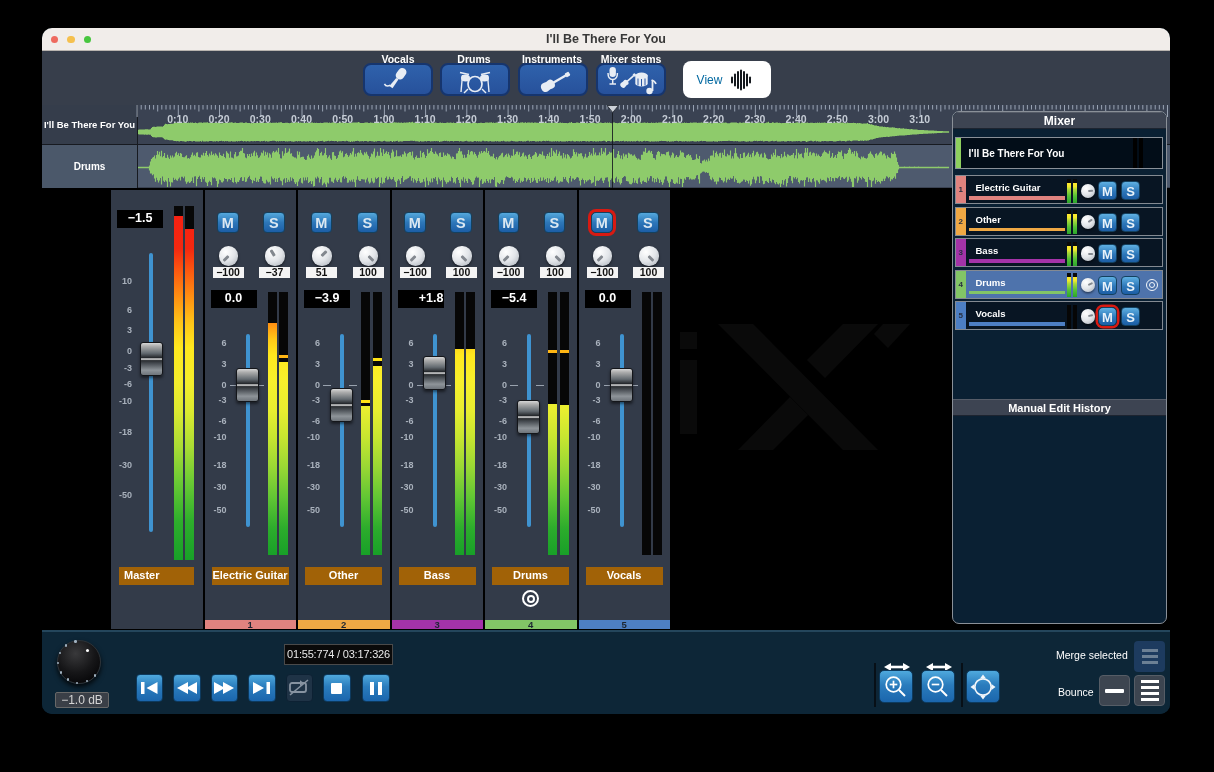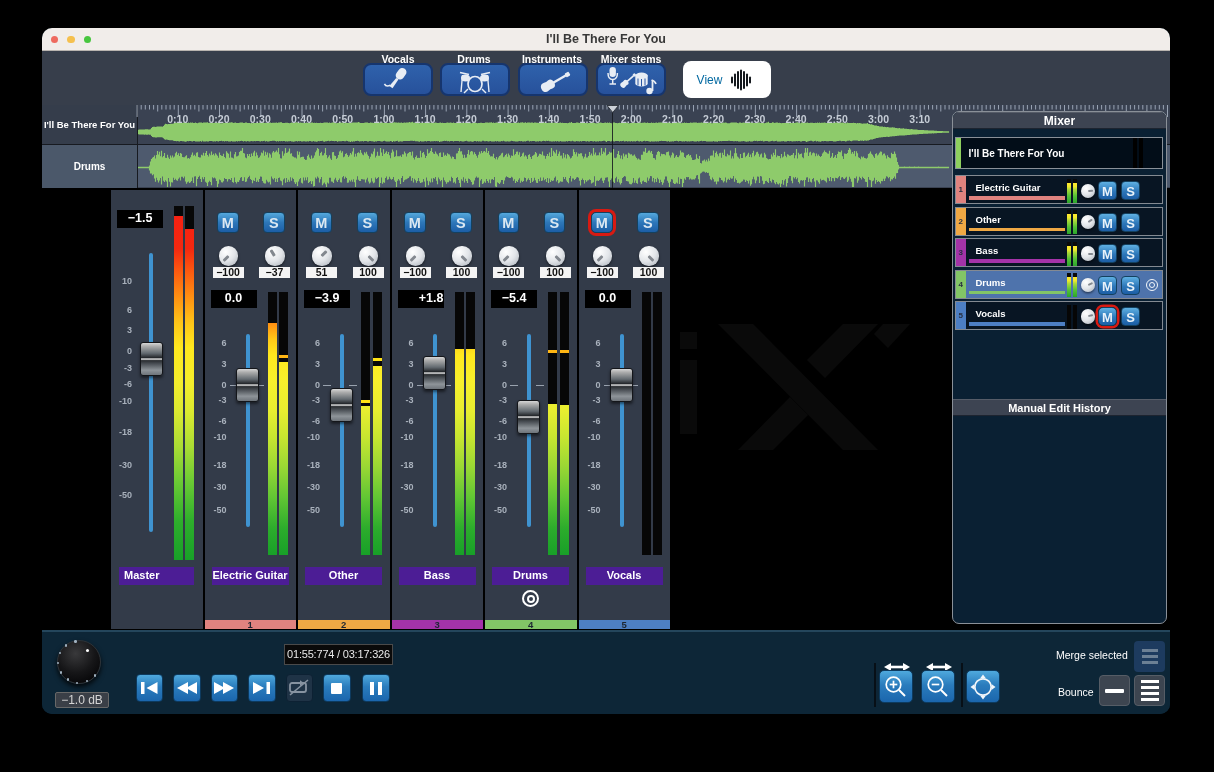--- a/index.html
+++ b/index.html
@@ -44,21 +44,21 @@
 .kp { position:absolute; left:50%; top:50%; background:#83888f; transform-origin:50% 0; border-radius:1px; }
 .vbox { position:absolute; width:31px; height:11.5px; background:#f4f4f4; color:#111;
   font-size:10.5px; font-weight:bold; text-align:center; line-height:11px; }
 .dbbox { position:absolute; width:46px; height:17.5px; background:#000; color:#fff;
   font-size:12.5px; font-weight:bold; text-align:center; line-height:17px; }
 .ftrack { position:absolute; width:4px; background:#3f93d0; border-radius:2px; }
 .flab { position:absolute; font-size:9px; color:#a9b1bc; font-weight:bold; text-align:right; width:30px; }
 .fcap { position:absolute; width:23px; height:34px; border-radius:3px; border:1px solid #14161a;
   background:linear-gradient(180deg,#d6d6d6 0%,#adadad 10%,#636a70 32%,#23262a 46%,#f2f2f2 50%,#2a2d31 55%,#4a4f55 65%,#8e9499 85%,#6e747a 100%);
   box-shadow:0 2px 3px rgba(0,0,0,0.5); }
-.namebox { position:absolute; height:17.5px; background:#4c1d95; color:#fff; font-size:11px; white-space:nowrap; overflow:hidden;
+.namebox { position:absolute; height:17.5px; background:#a16207; color:#fff; font-size:11px; white-space:nowrap; overflow:hidden;
   font-weight:bold; text-align:center; line-height:17px; }
 .band { position:absolute; left:0; top:430px; width:91.5px; height:9px; color:#1e2733;
   font-size:9.5px; font-weight:bold; text-align:center; line-height:9px; }
 #panel { position:absolute; left:910px; top:83px; width:215px; height:513px; background:#0a2033;
   border:1.5px solid #8a9098; border-radius:7px; overflow:hidden; }
 .phead { position:absolute; left:0; width:100%; height:16.5px; background:#3d4452;
   color:#fff; font-size:12px; font-weight:bold; text-align:center; line-height:16px;
   border-bottom:1.5px solid #1d2430; border-top:1px solid #565c68; }
 #songrow { position:absolute; left:1.5px; top:24.5px; width:208px; height:32px; background:#020d18;
   border:1px solid #8a9098; }

